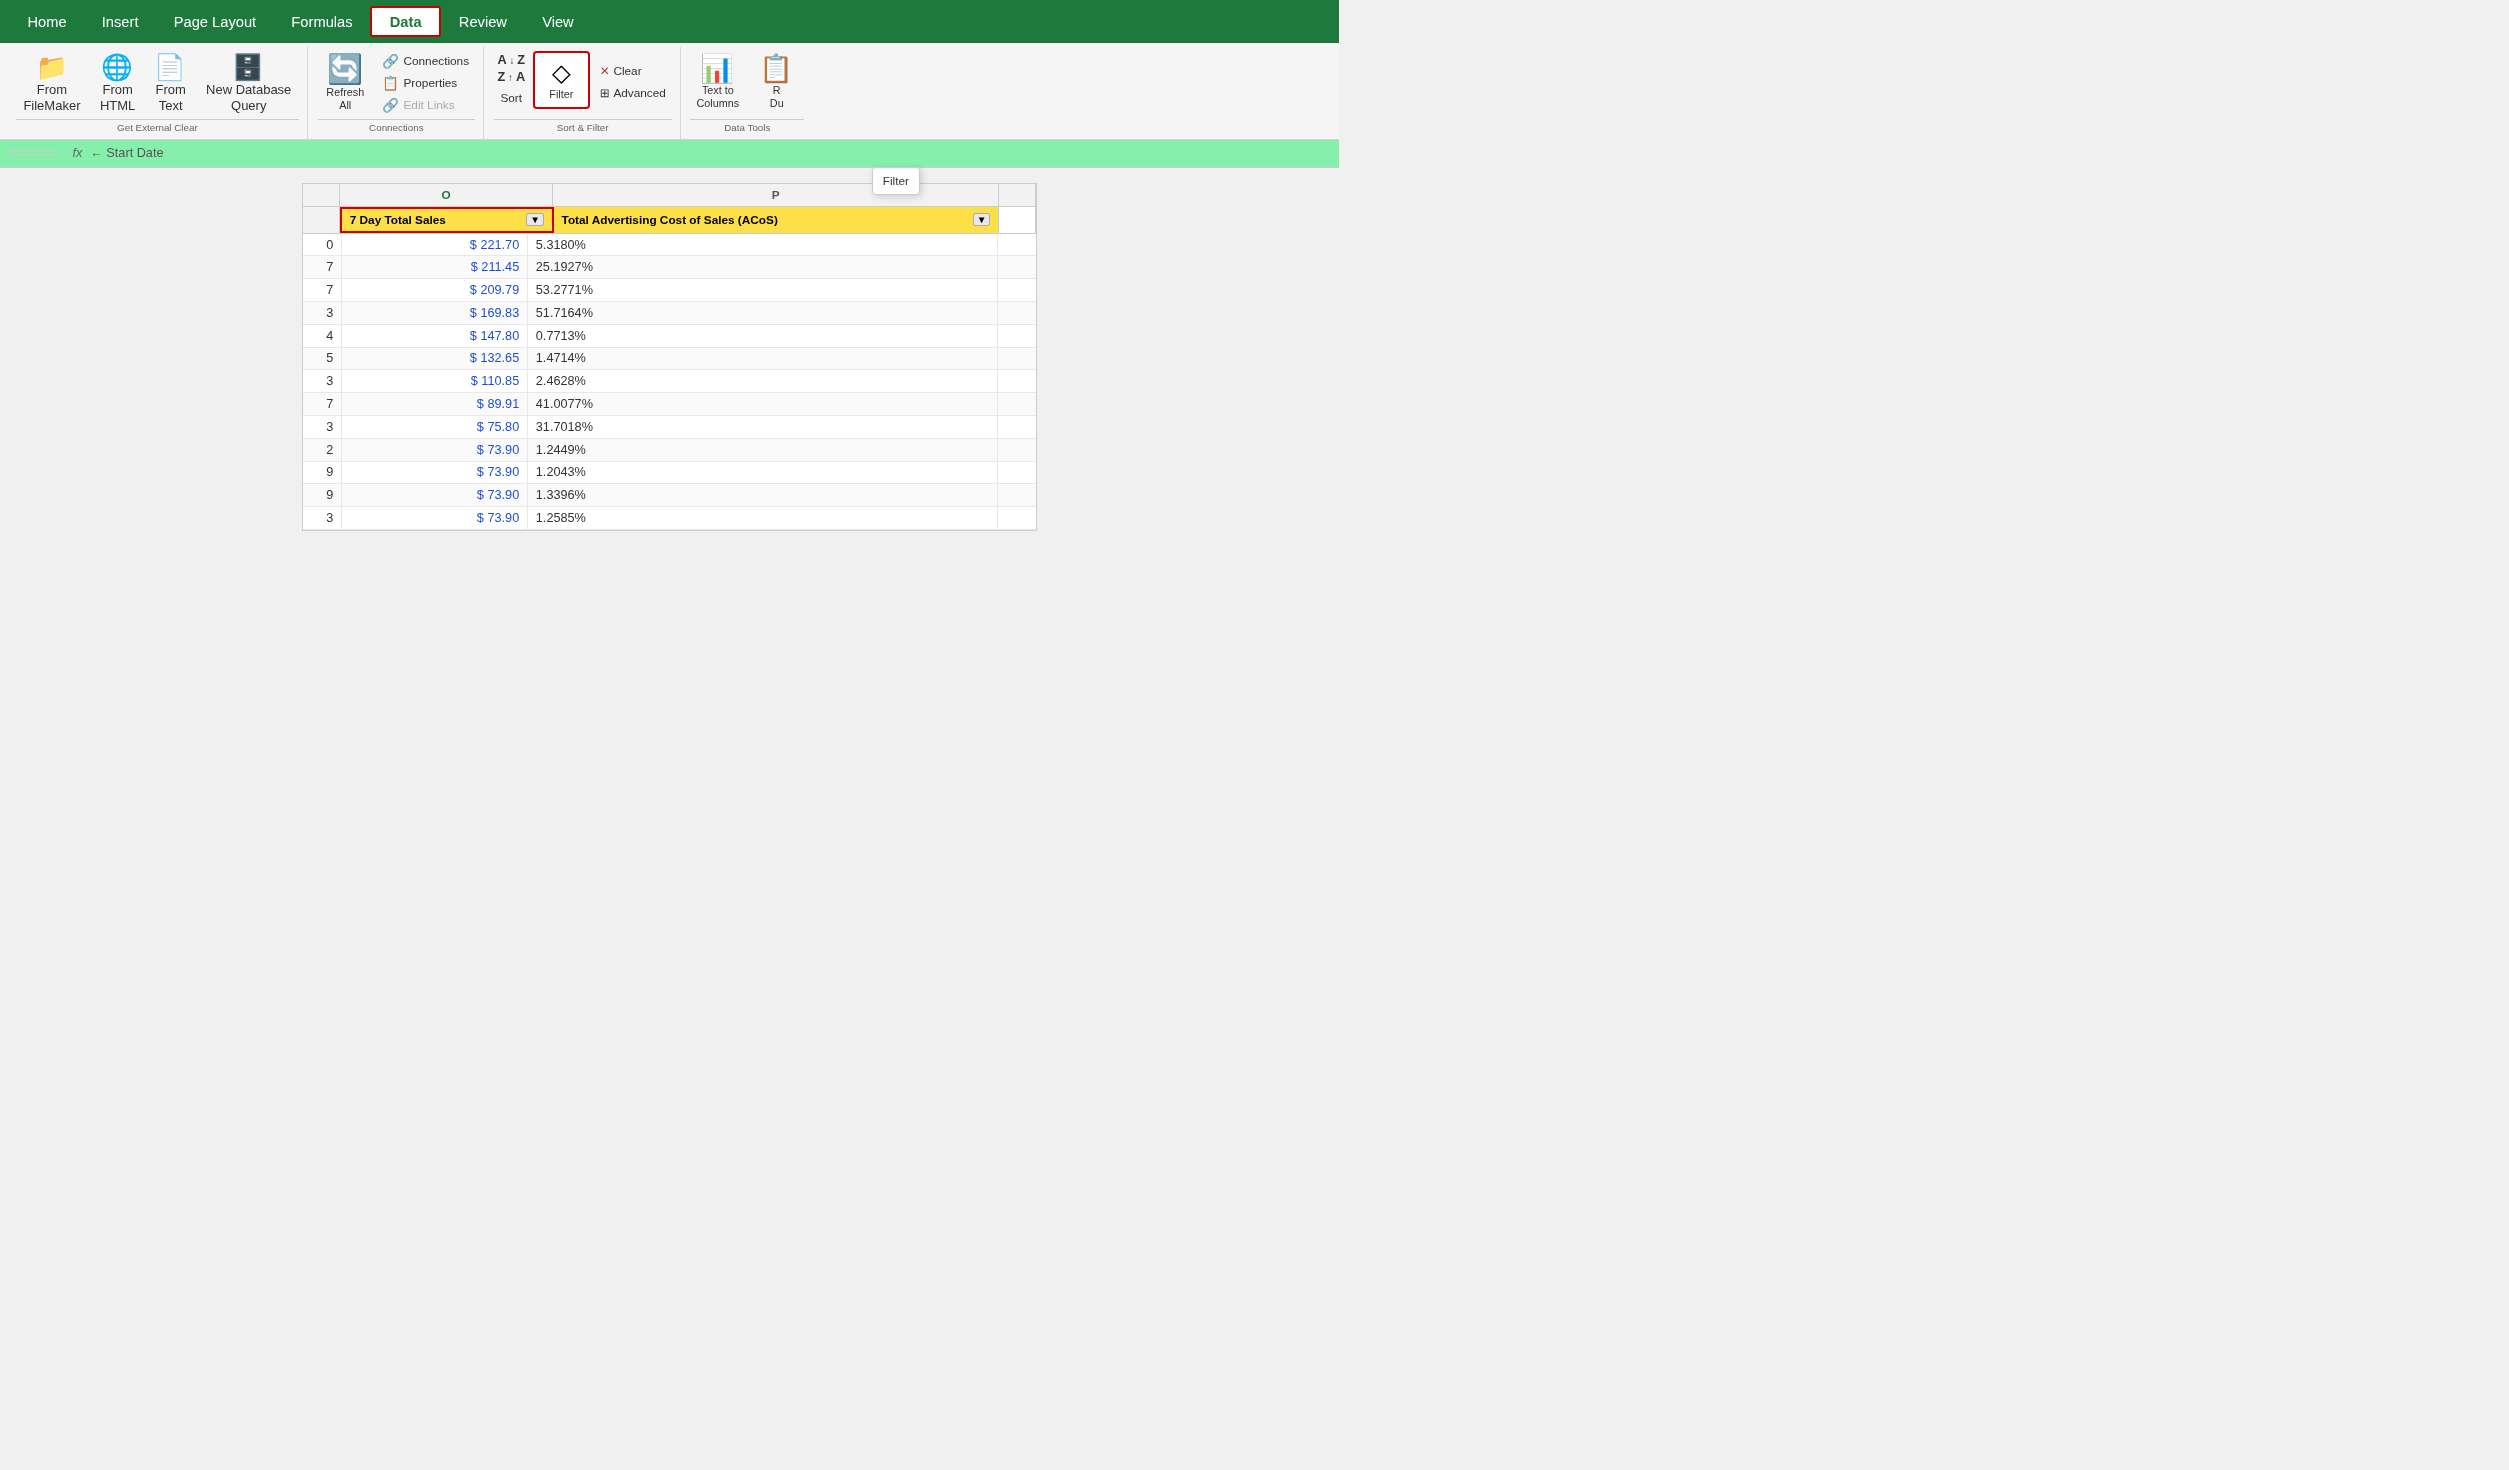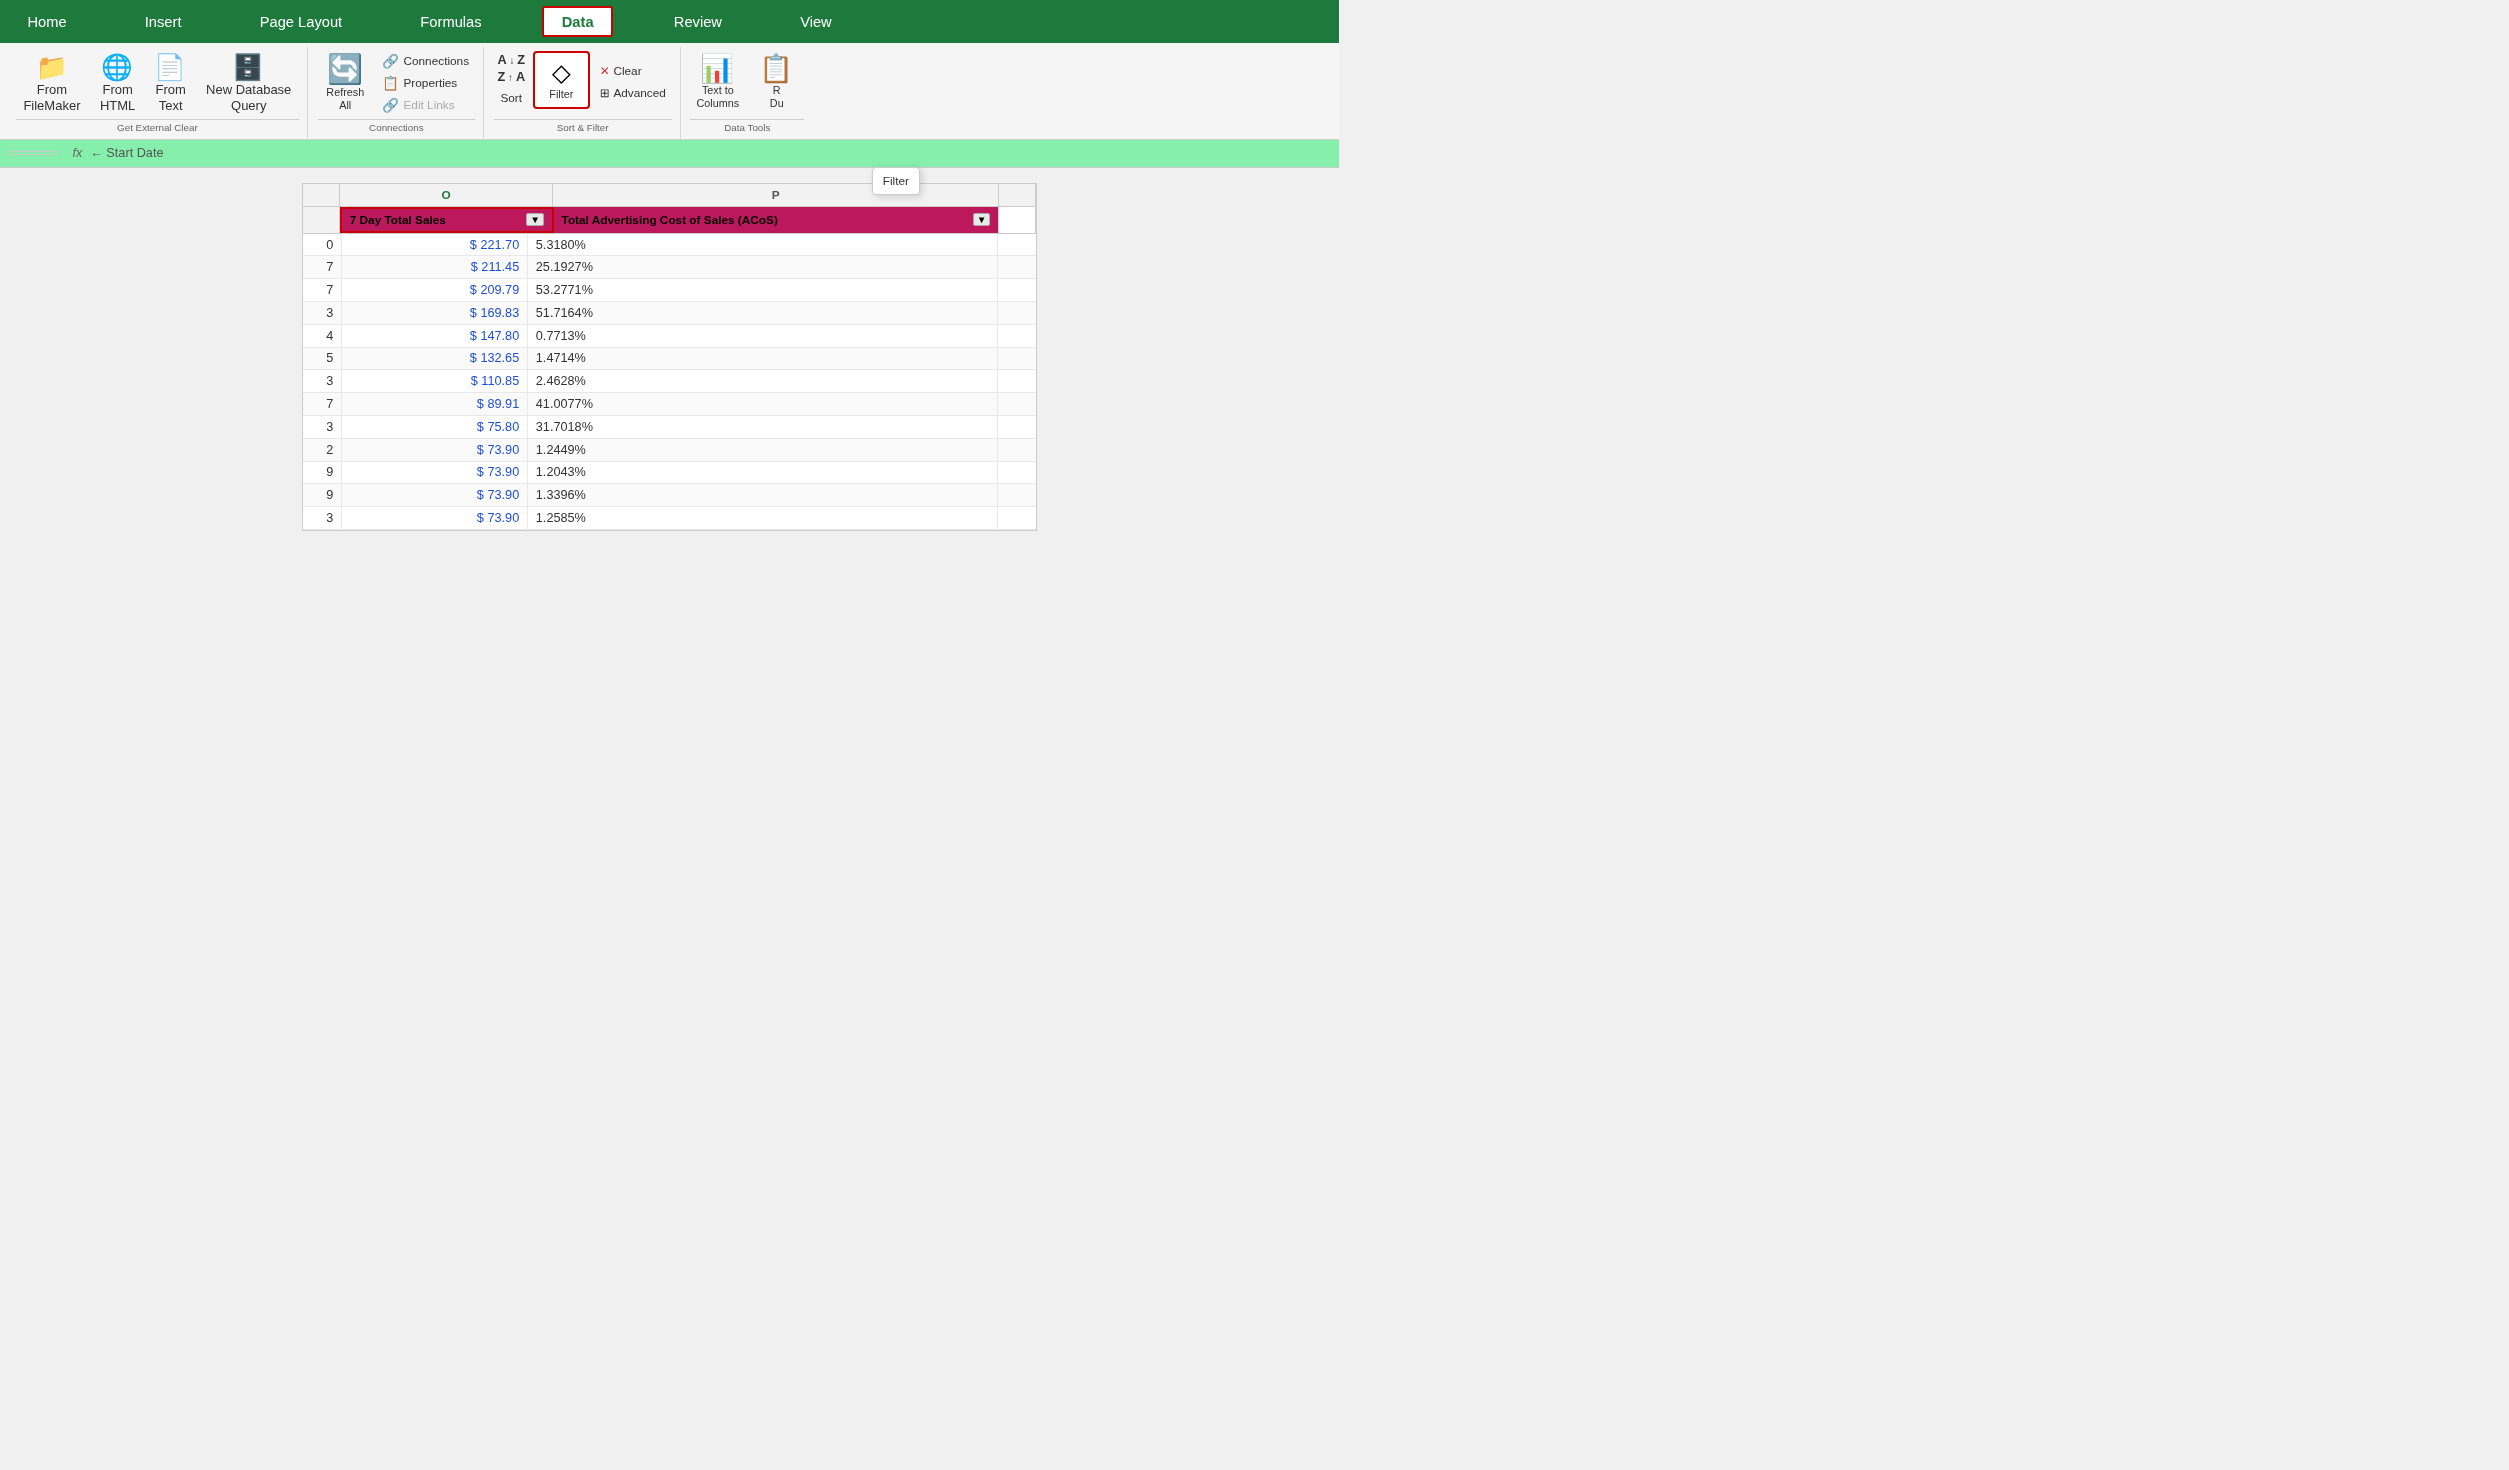--- a/index.html
+++ b/index.html
@@ -5,21 +5,20 @@
     * { margin: 0; padding: 0; box-sizing: border-box; }
     body { font-family: -apple-system, 'Segoe UI', Arial, sans-serif; background: #f0f0f0; width: 1339px; }
 
     
     .menu-bar {
       background: #1e7a3c;
       display: flex;
       align-items: center;
       padding: 0 9.8px;
       height: 43px;
-      gap: 43px;
     }
     .menu-item {
       color: white;
       font-size: 14.7px;
       font-weight: 500;
       padding: 5.9px 17.6px;
       cursor: pointer;
       border-radius: 3.9px;
     }
     .menu-item.active {
@@ -191,21 +190,21 @@
     }
 
     .data-header-cell {
       font-size: 11.8px;
       font-weight: 600;
       padding: 3.9px 7.8px;
       border-right: 1px solid #ccc;
       display: flex;
       align-items: center;
       justify-content: space-between;
-      background: #be185d;
+      background: #fde047;
     }
 
     .filter-cell-o {
       width: 225px;
       border: 2.9px solid #cc0000;
     }
     .filter-cell-p {
       width: 470px;
       text-align: center;
     }

